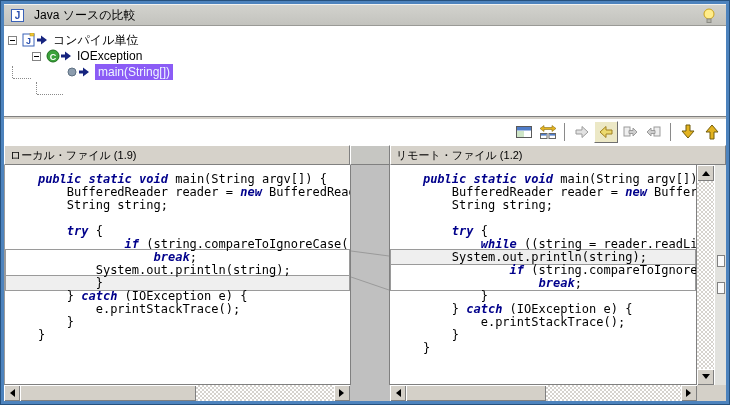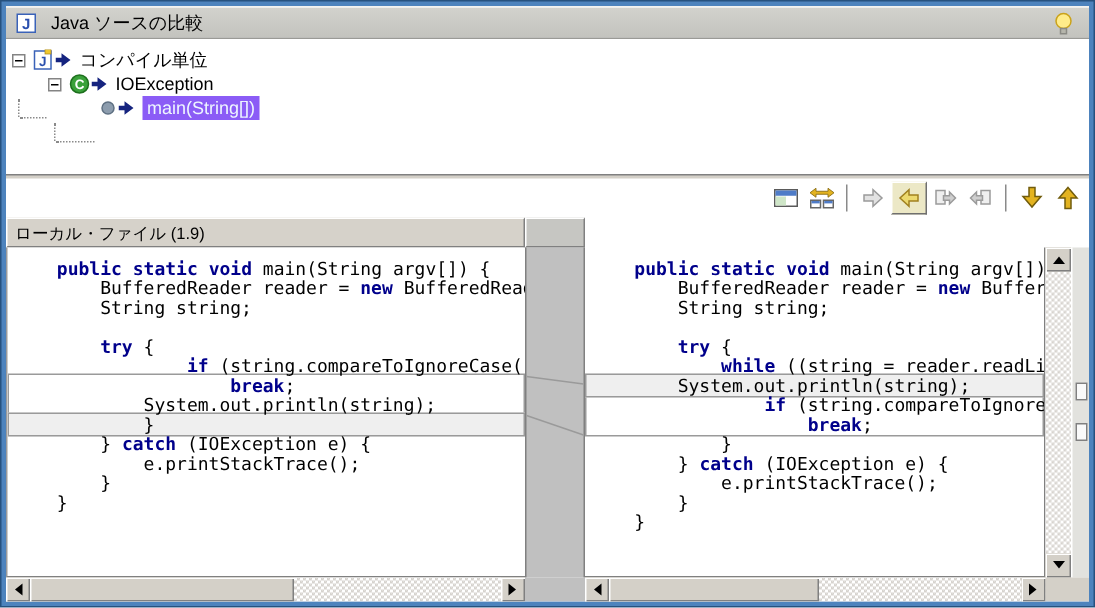--- a/index.html
+++ b/index.html
@@ -45,21 +45,21 @@
   .phead-r{left:386px;width:336px;}
 
   
   .code-area{position:absolute;top:161px;height:220px;background:#fff;overflow:hidden;border-bottom:1px solid #808080;}
   .code-l{left:0;width:346px;border-left:1px solid #9a9a9a;}
   .code-r{left:386px;width:307px;border-right:1px solid #808080;}
   .channel{position:absolute;left:346px;top:161px;width:40px;height:220px;background:#c0c0c0;
            border-left:1px solid #808080;border-right:1px solid #808080;}
   .code-lines{position:absolute;left:0;top:0;right:0;bottom:0;padding:8px 0 0 4px;z-index:2;}
   .code-line{height:13px;line-height:13px;font-family:"DejaVu Sans Mono",monospace;font-size:12px;color:#000;white-space:pre;}
-  .kw{color:#00008b;font-weight:bold;}
+  .kw{color:#00008b;font-weight:bold;font-style:italic;}
   .diff-outline{position:absolute;left:0;right:0;border:1px solid #9a9a9a;background:#ffffff;z-index:1;}
   .diff-shaded{position:absolute;left:0;right:0;border:1px solid #9a9a9a;background:#efefef;z-index:1;}
 
   
   .track-pat{background-color:#ffffff;
     background-image:linear-gradient(45deg,#d6d3ce 25%,transparent 25%,transparent 75%,#d6d3ce 75%),
                      linear-gradient(45deg,#d6d3ce 25%,transparent 25%,transparent 75%,#d6d3ce 75%);
     background-size:4px 4px;background-position:0 0,2px 2px;}
   .sb-btn{position:absolute;width:16px;height:16px;background:#d4d0c8;
     box-shadow:inset 1px 1px 0 #ffffff,inset -1px -1px 0 #808080;display:flex;align-items:center;justify-content:center;}
@@ -194,20 +194,23 @@
         <svg width="18" height="18" viewBox="0 0 18 18">
           <polygon points="9,2 15,9 11,9 11,16 7,16 7,9 3,9" fill="#e3b320" stroke="#715c0c"></polygon>
         </svg>
       </button>
     </div>
 
     <div class="phead phead-l">
       <span>ローカル・ファイル (1.9)</span>
     </div>
     <div class="phead phead-c"></div>
+    <div class="phead phead-r">
+      <span>リモート・ファイル (1.2)</span>
+    </div>
 
     <div class="code-area code-l">
         <div class="diff-outline" style="top: 84px; height: 29px;"></div>
         <div class="diff-shaded" style="top: 110px; height: 16px;"></div>
         <div class="code-lines">
           <div class="code-line">    <span class="kw">public</span> <span class="kw">static</span> <span class="kw">void</span> main(String argv[]) {</div>
           <div class="code-line">        BufferedReader reader = <span class="kw">new</span> BufferedReader</div>
           <div class="code-line">        String string;</div>
           <div class="code-line">&nbsp;</div>
           <div class="code-line">        <span class="kw">try</span> {</div>

